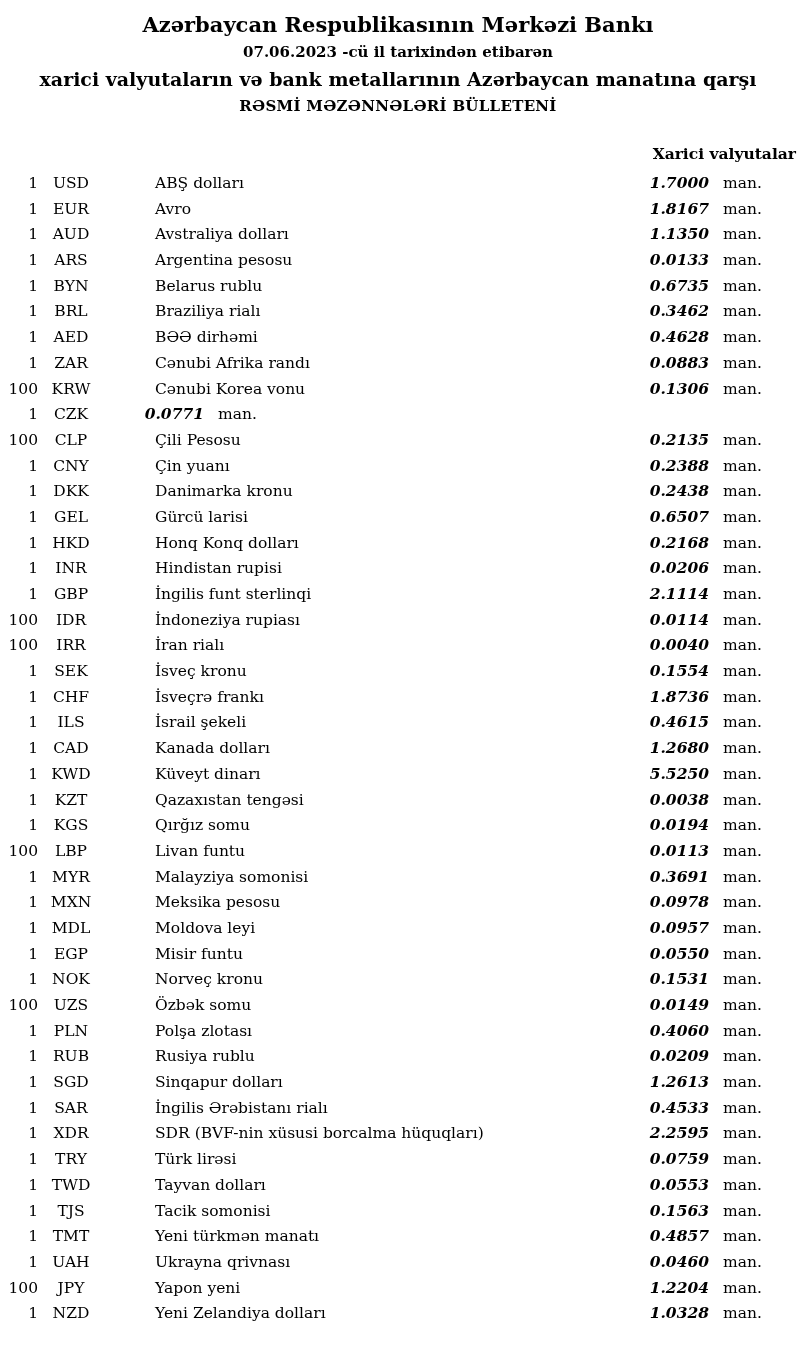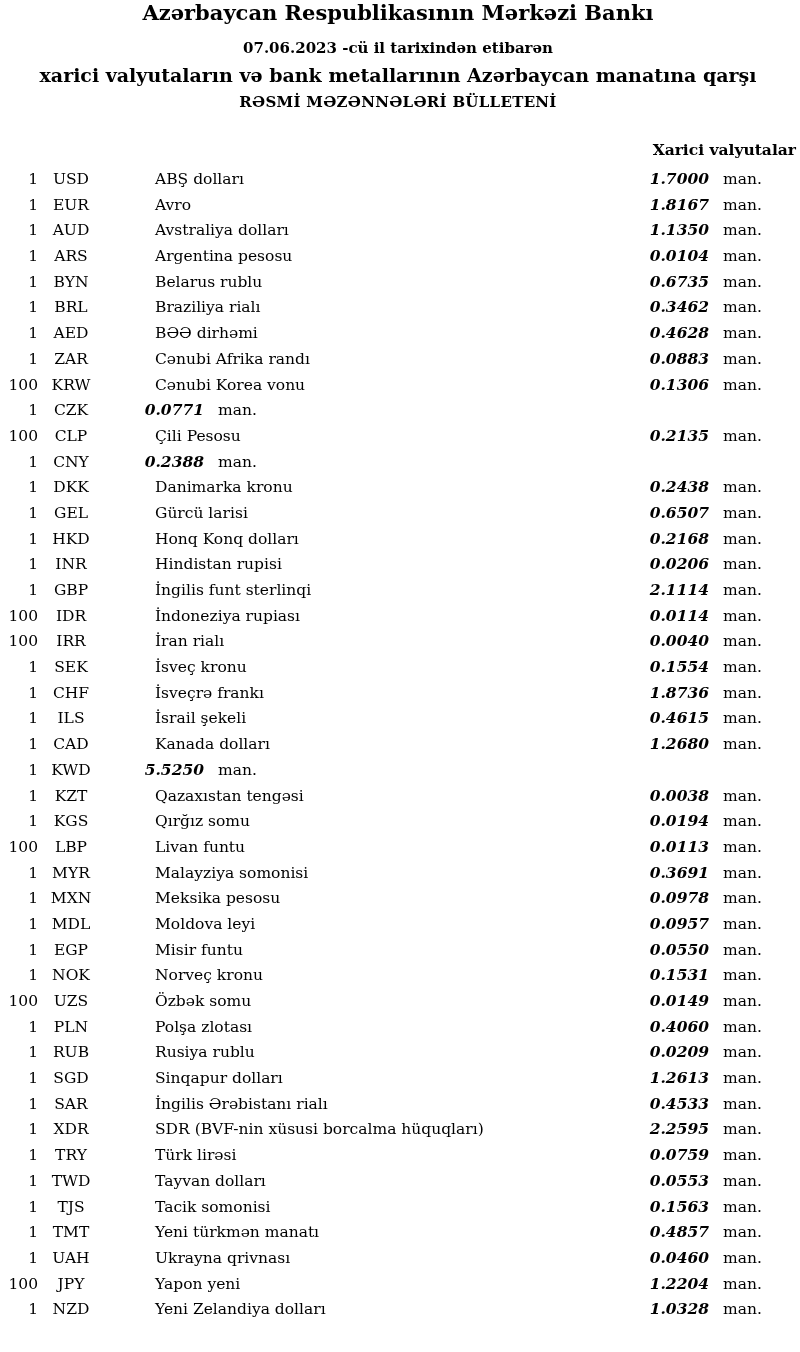--- a/index.html
+++ b/index.html
@@ -4,29 +4,29 @@
 <style>
   * { margin: 0; padding: 0; box-sizing: border-box; }
   html, body { background: #ffffff; }
   body {
     width: 800px;
     height: 1352px;
     overflow: hidden;
     font-family: "DejaVu Serif", "Liberation Serif", serif;
     color: #000000;
   }
-  .page { width: 796px; }
+  .page { width: 796px; padding-top: 12px; }
   .header { text-align: center; }
   .title {
     font-size: 21px;
     line-height: 26px;
     font-weight: bold;
   }
   .date-line {
-    margin-top: 13px;
+    margin-top: 5px;
     font-size: 15px;
     line-height: 19px;
     font-weight: bold;
   }
   .subtitle {
     margin-top: 8px;
     font-size: 19px;
     line-height: 19px;
     font-weight: bold;
   }
@@ -94,21 +94,21 @@
     <span class="code">AUD</span>
     <span class="name">Avstraliya dolları</span>
     <span class="rate">1.1350</span>
     <span class="unit">man.</span>
   </div>
 
   <div class="row">
     <span class="qty">1</span>
     <span class="code">ARS</span>
     <span class="name">Argentina pesosu</span>
-    <span class="rate">0.0104</span>
+    <span class="rate">0.0133</span>
     <span class="unit">man.</span>
   </div>
 
   <div class="row">
     <span class="qty">1</span>
     <span class="code">BYN</span>
     <span class="name">Belarus rublu</span>
     <span class="rate">0.6735</span>
     <span class="unit">man.</span>
   </div>
@@ -156,20 +156,21 @@
     <span class="qty">100</span>
     <span class="code">CLP</span>
     <span class="name">Çili Pesosu</span>
     <span class="rate">0.2135</span>
     <span class="unit">man.</span>
   </div>
 
   <div class="row">
     <span class="qty">1</span>
     <span class="code">CNY</span>
+    <span class="name">Çin yuanı</span>
     <span class="rate">0.2388</span>
     <span class="unit">man.</span>
   </div>
 
   <div class="row">
     <span class="qty">1</span>
     <span class="code">DKK</span>
     <span class="name">Danimarka kronu</span>
     <span class="rate">0.2438</span>
     <span class="unit">man.</span>
@@ -251,20 +252,21 @@
     <span class="qty">1</span>
     <span class="code">CAD</span>
     <span class="name">Kanada dolları</span>
     <span class="rate">1.2680</span>
     <span class="unit">man.</span>
   </div>
 
   <div class="row">
     <span class="qty">1</span>
     <span class="code">KWD</span>
+    <span class="name">Küveyt dinarı</span>
     <span class="rate">5.5250</span>
     <span class="unit">man.</span>
   </div>
 
   <div class="row">
     <span class="qty">1</span>
     <span class="code">KZT</span>
     <span class="name">Qazaxıstan tengəsi</span>
     <span class="rate">0.0038</span>
     <span class="unit">man.</span>

